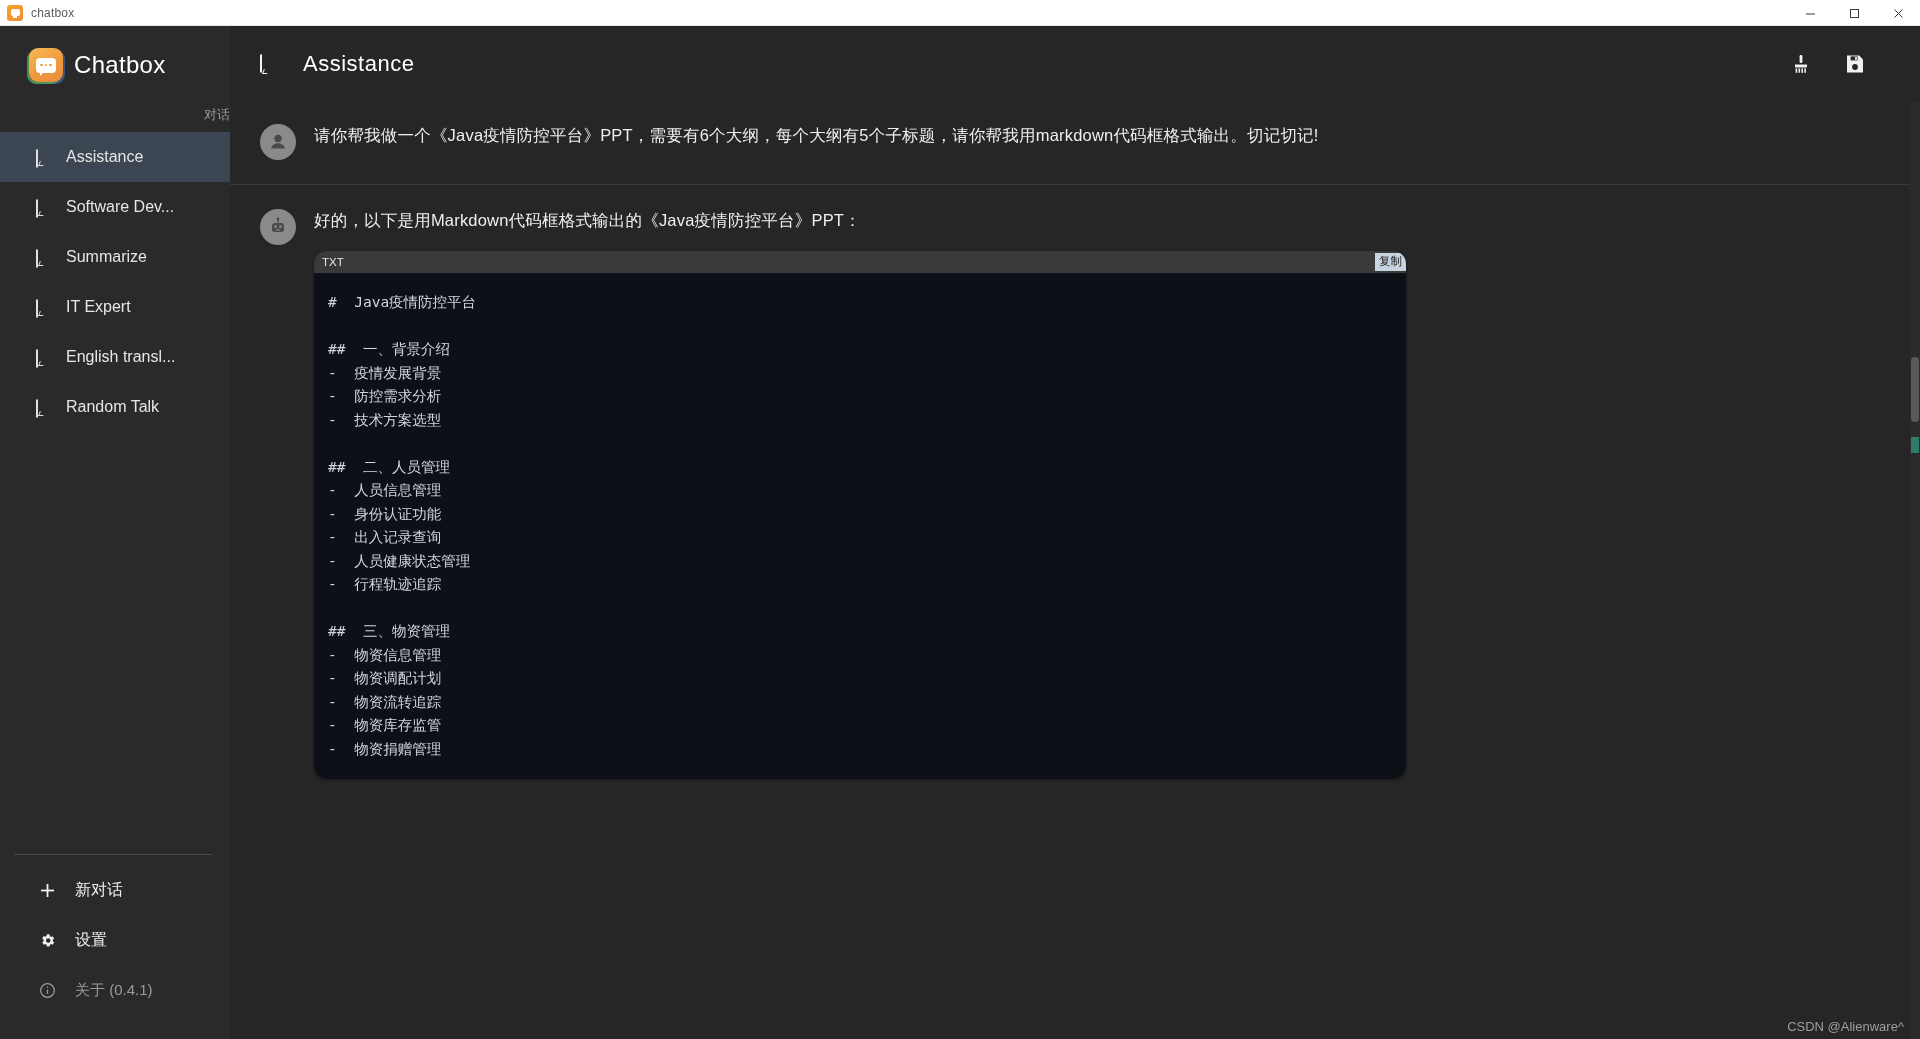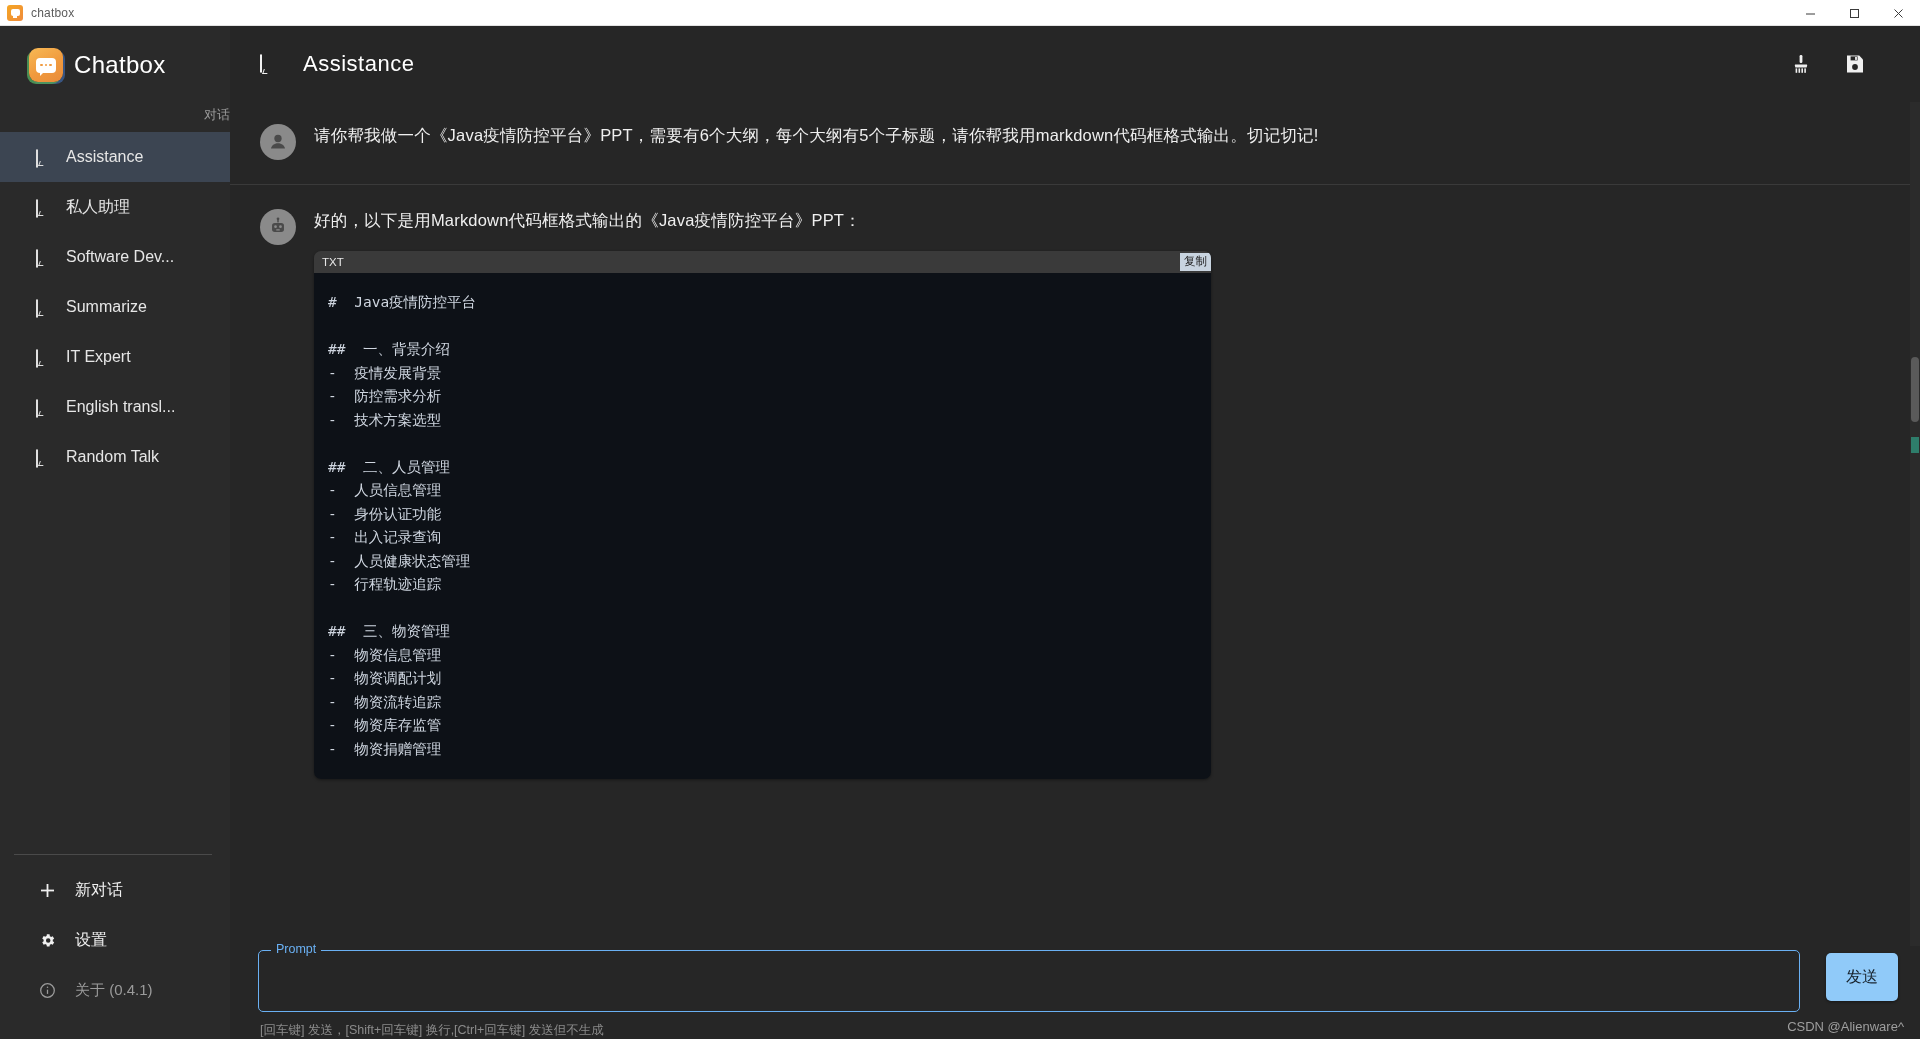--- a/index.html
+++ b/index.html
@@ -164,22 +164,22 @@
   .avatar.bot-av { background: #8a8a8a; }
   .msg-body { flex: 1 1 auto; min-width: 0; }
   .msg-text {
     font-size: 16.5px; line-height: 1.6; color: #efefef;
     letter-spacing: .2px;
   }
 
   
   .codeblock {
     margin-top: 18px;
-    width: 897px;
-    border-radius: 7px; overflow: hidden;
+    width: 1092px;
+    border-radius: 13px; overflow: hidden;
     box-shadow: 0 1px 3px rgba(0,0,0,.4);
   }
   .code-head {
     height: 22px; background: #3a3a3a;
     display: flex; align-items: center;
     padding: 0 0 0 8px;
     font-size: 11.5px; color: #e7e7e7;
     font-family: "Liberation Sans", sans-serif;
   }
   .code-head .spacer { flex: 1 1 auto; }
@@ -293,24 +293,20 @@
       </div>
       <div class="brand-name">Chatbox</div>
     </div>
 
     <div class="section-label">对话</div>
 
     <div class="convo-list">
       <div class="convo-item active">
         <span class="chat-glyph"><span class="box"></span><span class="tail"></span></span>
         <span class="label">Assistance</span>
-      </div>
-      <div class="convo-item">
-        <span class="chat-glyph"><span class="box"></span><span class="tail"></span></span>
-        <span class="label">私人助理</span>
       </div>
       <div class="convo-item">
         <span class="chat-glyph"><span class="box"></span><span class="tail"></span></span>
         <span class="label">Software Dev...</span>
       </div>
       <div class="convo-item">
         <span class="chat-glyph"><span class="box"></span><span class="tail"></span></span>
         <span class="label">Summarize</span>
       </div>
       <div class="convo-item">
@@ -449,26 +445,16 @@
           </div>
         </div>
       </div>
 
       <div class="vscroll">
         <div class="vthumb" style="top:255px;height:65px;"></div>
         <div class="vmark" style="top:335px;"></div>
       </div>
     </div>
 
-    <div class="composer">
-      <div class="prompt-wrap">
-        <div class="prompt-field">
-          <span class="prompt-legend">Prompt</span>
-          <textarea class="prompt-input" placeholder="" style=""></textarea>
-        </div>
-        <div class="hint">[回车键] 发送，[Shift+回车键] 换行,[Ctrl+回车键] 发送但不生成</div>
-      </div>
-      <button class="send-btn">发送</button>
-    </div>
 
     <div class="watermark">CSDN @Alienware^</div>
   </div>
 </div>
 
 </body></html>

